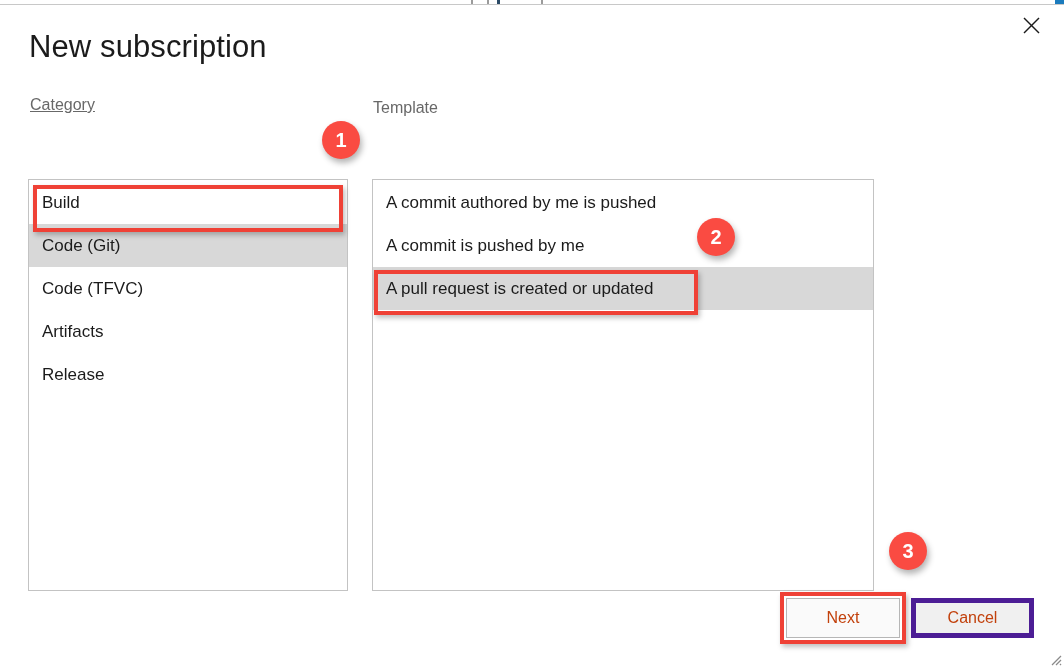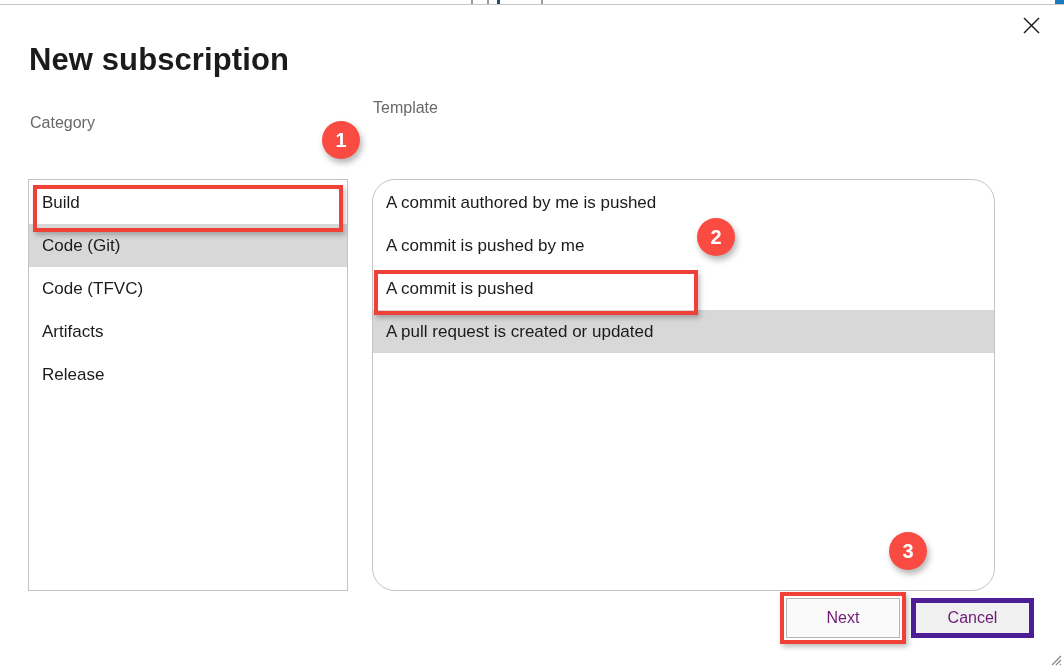--- a/index.html
+++ b/index.html
@@ -55,59 +55,57 @@
     padding: 0;
   }
   .close-btn svg { display: block; }
 
   
   .dialog-title {
     position: absolute;
     left: 29px;
     top: 29px;
     font-size: 31px;
-    font-weight: 700;
+    font-weight: 400;
     letter-spacing: 0.1px;
     color: #1b1b1b;
     white-space: nowrap;
-    margin-top: 13px;
   }
 
   
   .col-label {
     position: absolute;
     font-size: 16px;
     color: #686868;
     font-weight: 400;
     white-space: nowrap;
   }
-  .col-label.category { left: 30px; top: 114px; }
+  .col-label.category { left: 30px; top: 96px; text-decoration: underline; }
   .col-label.template { left: 373px; top: 99px; text-align: right; }
 
   
   .panel {
     position: absolute;
     background: #ffffff;
     border: 1px solid #c3c3c3;
     box-sizing: border-box;
     overflow: hidden;
     margin-top: 36px;
   }
   .panel.category-panel {
     left: 28px;
     top: 143px;
     width: 320px;
     height: 412px;
   }
   .panel.template-panel {
     left: 372px;
     top: 143px;
-    width: 623px;
+    width: 502px;
     height: 412px;
-    border-radius: 23px;
   }
 
   .list {
     position: absolute;
     left: 0;
     top: 0;
     width: 100%;
     padding-top: 1px;
     box-sizing: border-box;
   }
@@ -156,21 +154,21 @@
   }
   .badge.b1 { left: 322px; top: 121px; }
   .badge.b2 { left: 697px; top: 218px; }
   .badge.b3 { left: 889px; top: 532px; }
 
   
   .btn {
     position: absolute;
     height: 40px;
     font-size: 16px;
-    color: #701a75;
+    color: #c2410c;
     display: flex;
     align-items: center;
     justify-content: center;
     cursor: pointer;
     box-sizing: border-box;
     font-family: "Liberation Sans", sans-serif;
     padding: 0;
   }
   .btn.next-btn {
     left: 786px;
@@ -229,21 +227,20 @@
       <div class="list-item"><span>Code (TFVC)</span></div>
       <div class="list-item"><span>Artifacts</span></div>
       <div class="list-item"><span>Release</span></div>
     </div>
 </div>
 
 <div class="panel template-panel">
   <div class="list" id="template-list">
       <div class="list-item"><span>A commit authored by me is pushed</span></div>
       <div class="list-item"><span>A commit is pushed by me</span></div>
-      <div class="list-item"><span>A commit is pushed</span></div>
       <div class="list-item selected"><span>A pull request is created or updated</span></div>
     </div>
 </div>
 
 <div class="hl-box hl-category"></div>
 <div class="hl-box hl-template"></div>
 <div class="hl-box hl-next"></div>
 
 <div class="badge b1">1</div>
 <div class="badge b2">2</div>

